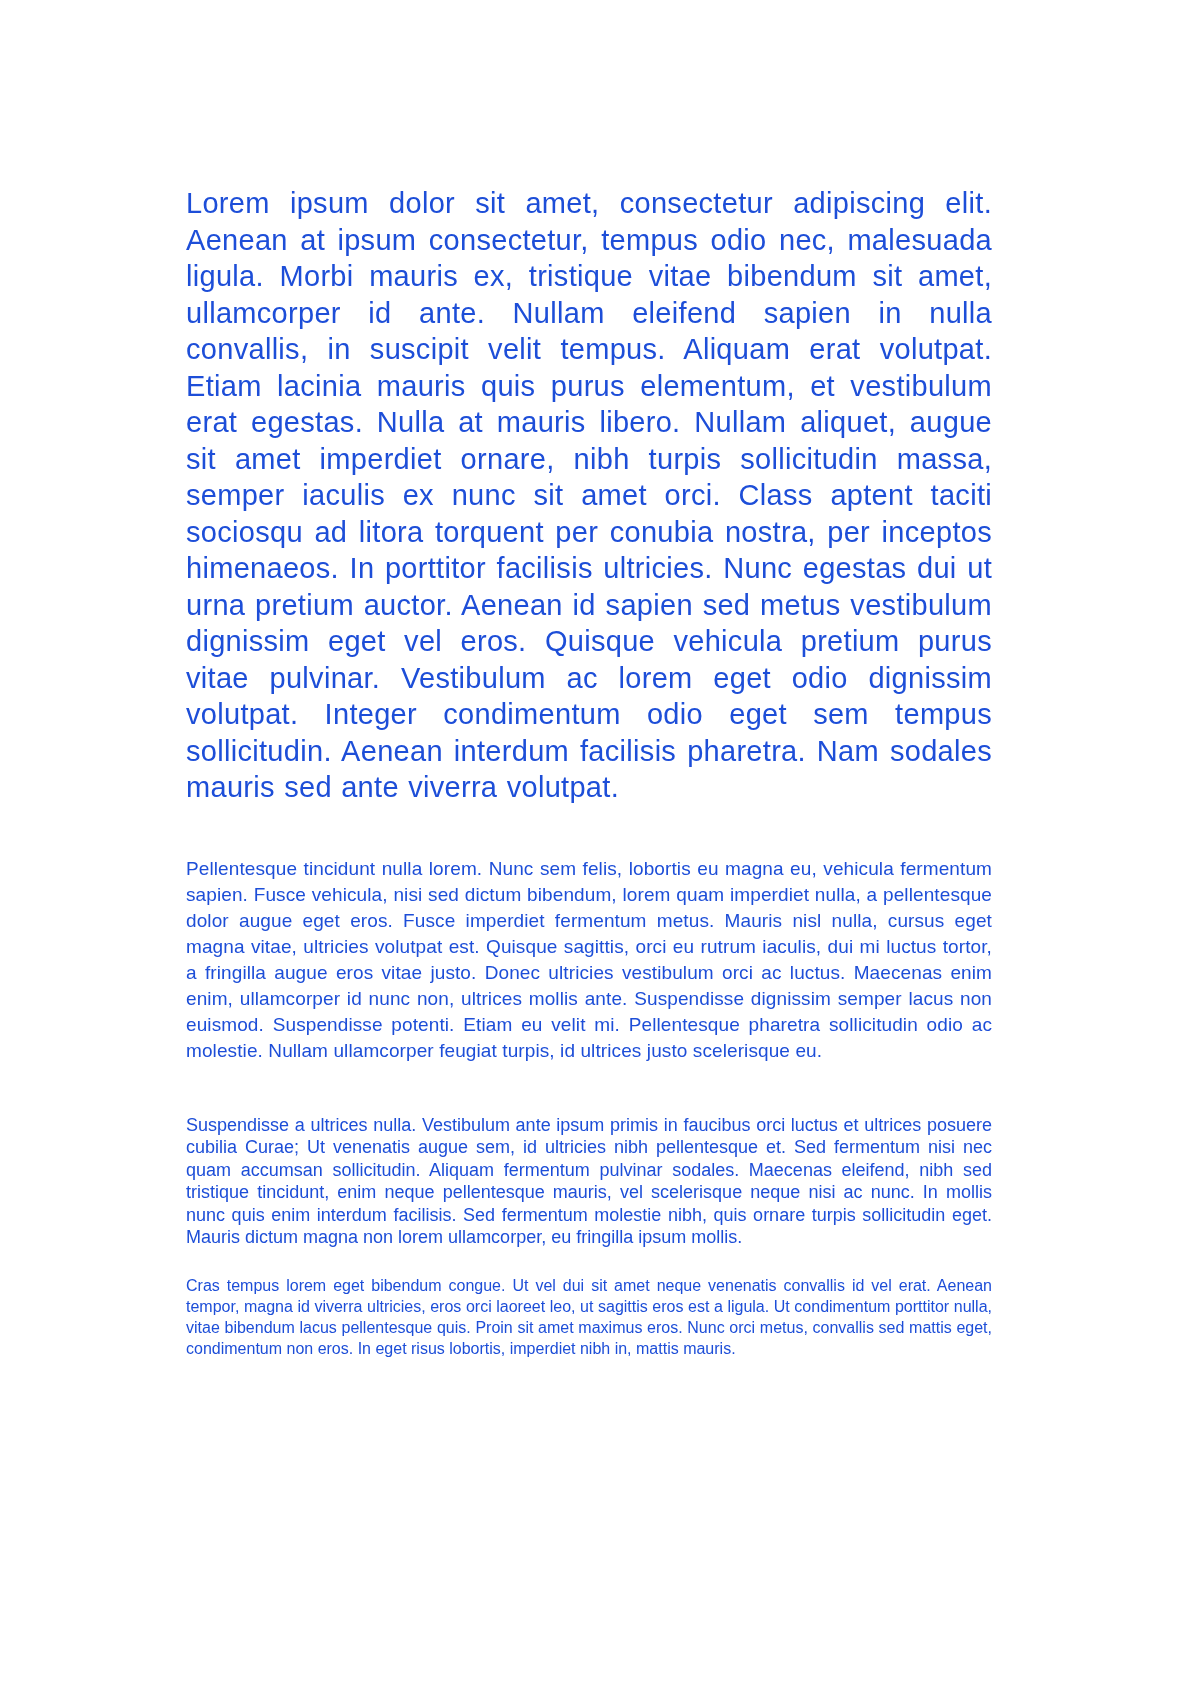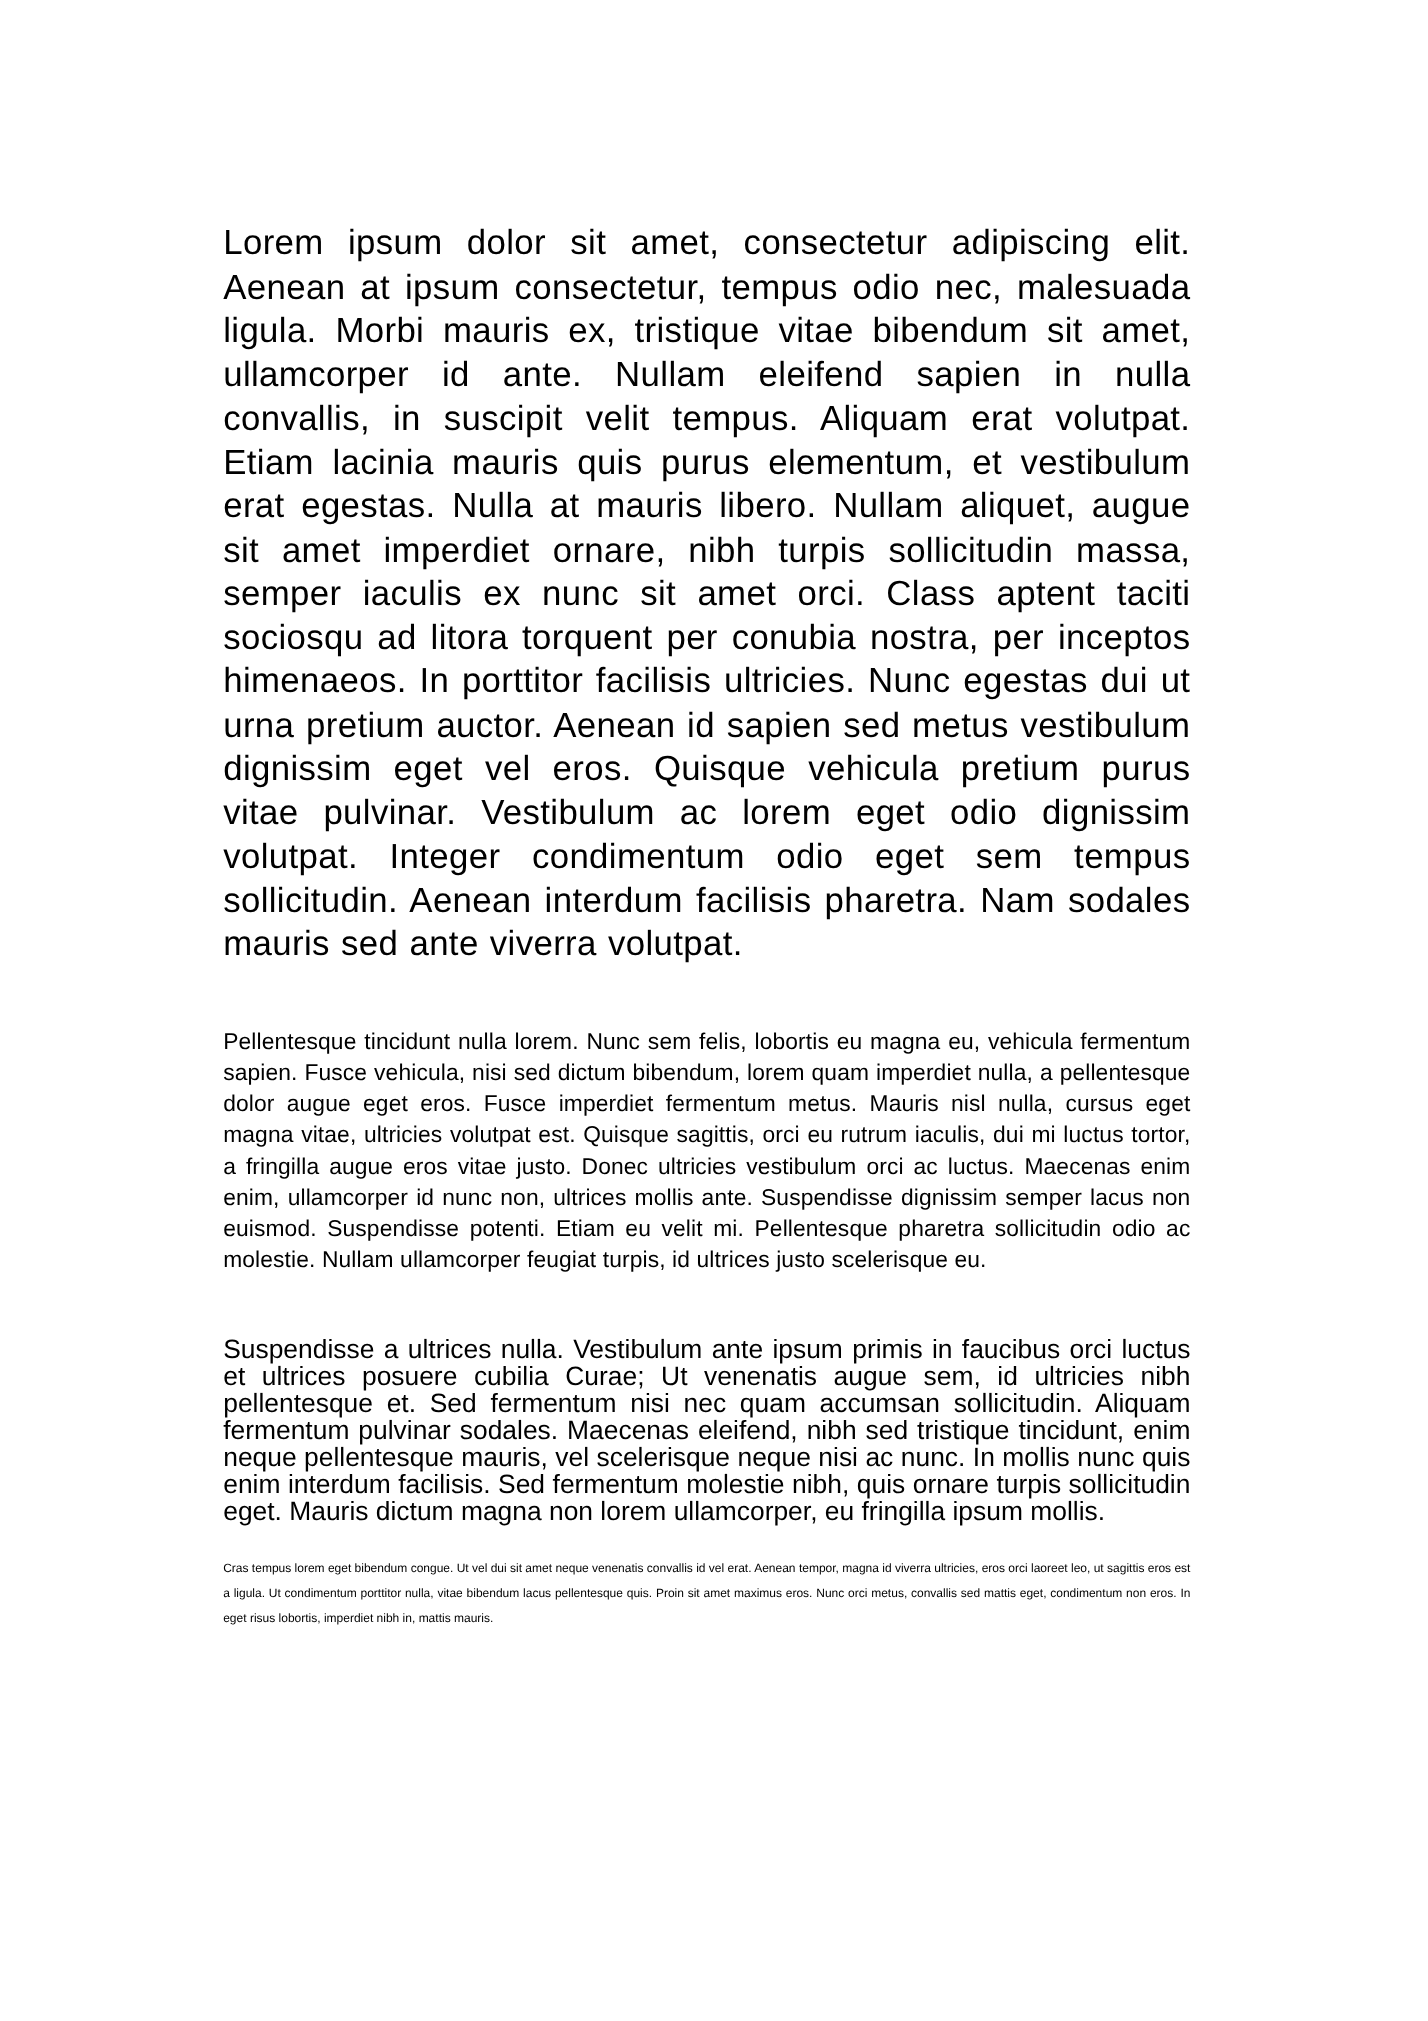--- a/index.html
+++ b/index.html
@@ -19,45 +19,45 @@
     position: absolute;
     left: 186px;
     top: 0;
     width: 806px;
     padding-top: 185px;
   }
   .content p {
     margin: 0;
     padding: 0;
     text-align: justify;
-    color: #000000;
+    color: #1d4ed8;
     font-weight: 300;
     -webkit-hyphens: none;
     hyphens: none;
   }
   .para-1 {
     font-size: 29px;
     line-height: 36.5px;
     letter-spacing: 0.3px;
     word-spacing: 1px;
     margin-bottom: 50px !important;
   }
   .para-2 {
     font-size: 19px;
     line-height: 26px;
     letter-spacing: 0.1px;
     margin-bottom: 50px !important;
   }
   .para-3 {
-    font-size: 22px;
+    font-size: 18px;
     line-height: 22.5px;
     margin-bottom: 26px !important;
   }
   .para-4 {
-    font-size: 10px;
+    font-size: 16px;
     line-height: 21px;
   }
 </style>
 </head>
 <body>
 
 <div class="page">
   <div class="content">
     <p class="para-1">Lorem ipsum dolor sit amet, consectetur adipiscing elit. Aenean at ipsum consectetur, tempus odio nec, malesuada ligula. Morbi mauris ex, tristique vitae bibendum sit amet, ullamcorper id ante. Nullam eleifend sapien in nulla convallis, in suscipit velit tempus. Aliquam erat volutpat. Etiam lacinia mauris quis purus elementum, et vestibulum erat egestas. Nulla at mauris libero. Nullam aliquet, augue sit amet imperdiet ornare, nibh turpis sollicitudin massa, semper iaculis ex nunc sit amet orci. Class aptent taciti sociosqu ad litora torquent per conubia nostra, per inceptos himenaeos. In porttitor facilisis ultricies. Nunc egestas dui ut urna pretium auctor. Aenean id sapien sed metus vestibulum dignissim eget vel eros. Quisque vehicula pretium purus vitae pulvinar. Vestibulum ac lorem eget odio dignissim volutpat. Integer condimentum odio eget sem tempus sollicitudin. Aenean interdum facilisis pharetra. Nam sodales mauris sed ante viverra volutpat.</p>
     <p class="para-2">Pellentesque tincidunt nulla lorem. Nunc sem felis, lobortis eu magna eu, vehicula fermentum sapien. Fusce vehicula, nisi sed dictum bibendum, lorem quam imperdiet nulla, a pellentesque dolor augue eget eros. Fusce imperdiet fermentum metus. Mauris nisl nulla, cursus eget magna vitae, ultricies volutpat est. Quisque sagittis, orci eu rutrum iaculis, dui mi luctus tortor, a fringilla augue eros vitae justo. Donec ultricies vestibulum orci ac luctus. Maecenas enim enim, ullamcorper id nunc non, ultrices mollis ante. Suspendisse dignissim semper lacus non euismod. Suspendisse potenti. Etiam eu velit mi. Pellentesque pharetra sollicitudin odio ac molestie. Nullam ullamcorper feugiat turpis, id ultrices justo scelerisque eu.</p>

